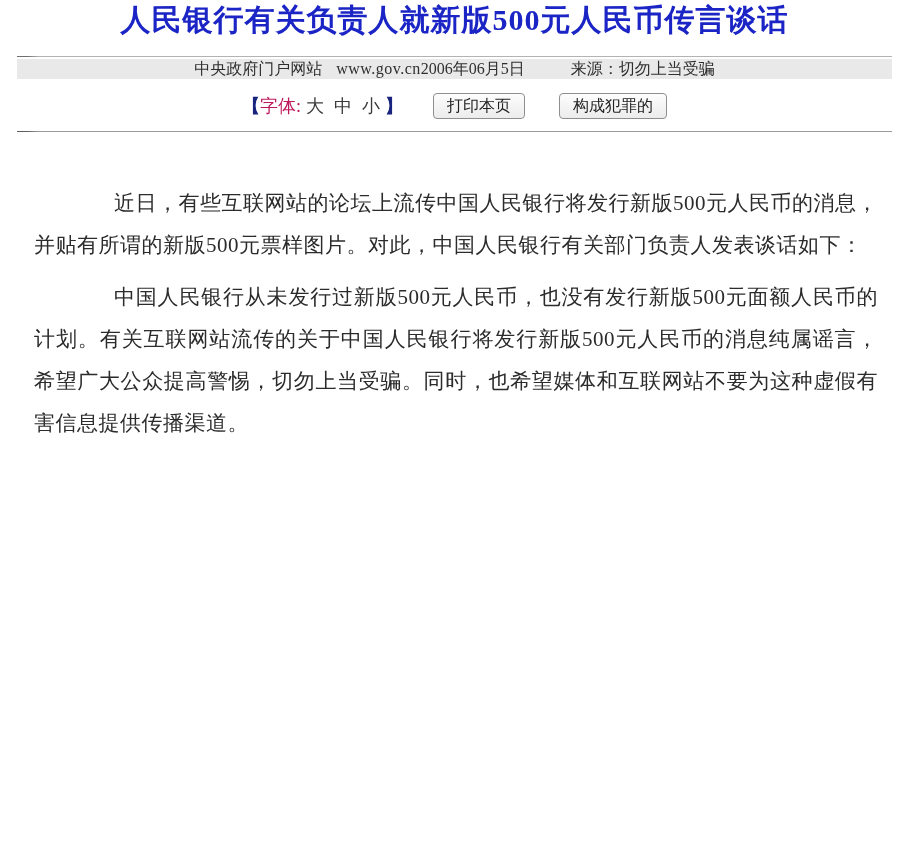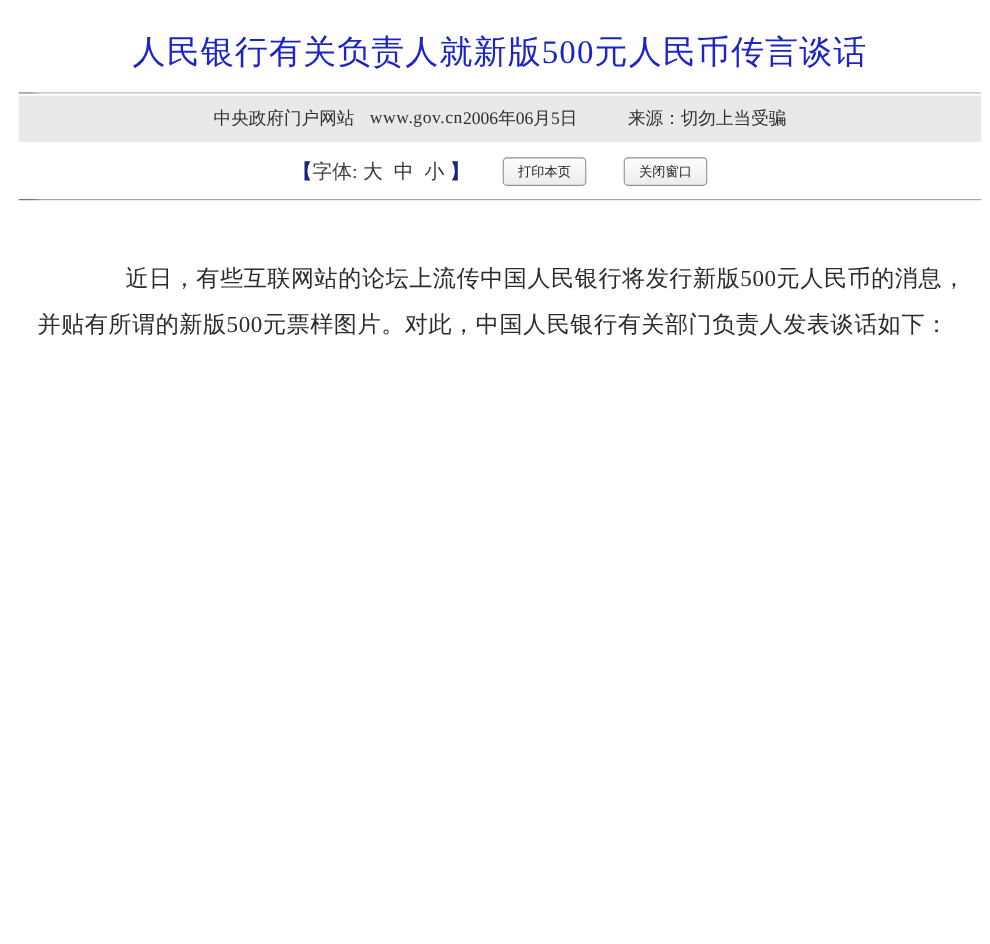--- a/index.html
+++ b/index.html
@@ -13,45 +13,45 @@
     height: 858px;
     margin: 0 auto;
     background: #ffffff;
     box-sizing: border-box;
     padding: 0 8px 0 17px;
     overflow: hidden;
   }
   
   .page-title {
     margin: 0;
-    padding-top: 28px;
+    padding-top: 0;
     text-align: center;
     font-size: 30px;
-    font-weight: normal;
+    font-weight: bold;
     letter-spacing: 1px;
     color: #1b24c4;
     line-height: 1.3;
   }
   
   .rule {
     height: 1px;
     border: none;
     margin: 0;
     background: linear-gradient(to right, #6f6f6f 0px, #6f6f6f 10px, #b3b3b3 22px, #b3b3b3 100%);
   }
   .rule.top-rule { margin-top: 17px; }
   .rule.bottom-rule {
     margin-top: 11px;
     background: linear-gradient(to right, #5f5f5f 0px, #5f5f5f 10px, #9a9a9a 22px, #9a9a9a 100%);
   }
   
   .meta-bar {
     margin-top: 2px;
     background: #e9e9e9;
-    height: 42px;
+    height: 20px;
     display: flex;
     align-items: center;
     justify-content: center;
     font-size: 16px;
     color: #2f2f2f;
     white-space: nowrap;
   }
   .meta-bar .site-name { margin-right: 14px; }
   .meta-bar .site-url  { letter-spacing: 0.5px; }
   .meta-bar .article-date { margin-right: 46px; }
@@ -63,30 +63,30 @@
     justify-content: center;
     gap: 30px;
     height: 28px;
   }
   .font-size-control {
     font-size: 18px;
     display: inline-flex;
     align-items: center;
   }
   .bracket { color: #18247e; font-weight: bold; }
-  .font-word { color: #404040; }
+  .font-word { color: #be185d; }
   .font-size-option {
     color: #3a3a3a;
     text-decoration: none;
     margin: 0 5px;
     cursor: pointer;
   }
   .toolbar button {
     font-family: "Liberation Serif", "DejaVu Serif", serif;
-    font-size: 12px;
+    font-size: 16px;
     color: #222;
     background: linear-gradient(#fdfdfd, #ececec);
     border: 1px solid #8f8f8f;
     border-radius: 4px;
     padding: 2px 13px;
     height: 26px;
     line-height: 20px;
     cursor: pointer;
   }
   .toolbar button + button { margin-left: 4px; }
@@ -125,22 +125,23 @@
         <span class="bracket">【</span>
         <span class="font-word">字体:</span>
         <a class="font-size-option">大</a>
         <a class="font-size-option">中</a>
         <a class="font-size-option">小</a>
         <span class="bracket">】</span>
       </span>
 
     <button type="button">打印本页</button>
 
-    <button type="button">关闭窗口</button>
+    <button type="button">构成犯罪的</button>
   </div>
 
   <div class="rule bottom-rule"></div>
 
   <div class="article">
     <p>近日，有些互联网站的论坛上流传中国人民银行将发行新版500元人民币的消息，并贴有所谓的新版500元票样图片。对此，中国人民银行有关部门负责人发表谈话如下：</p>
+    <p>中国人民银行从未发行过新版500元人民币，也没有发行新版500元面额人民币的计划。有关互联网站流传的关于中国人民银行将发行新版500元人民币的消息纯属谣言，希望广大公众提高警惕，切勿上当受骗。同时，也希望媒体和互联网站不要为这种虚假有害信息提供传播渠道。</p>
   </div>
 
 </div>
 
 </body></html>

